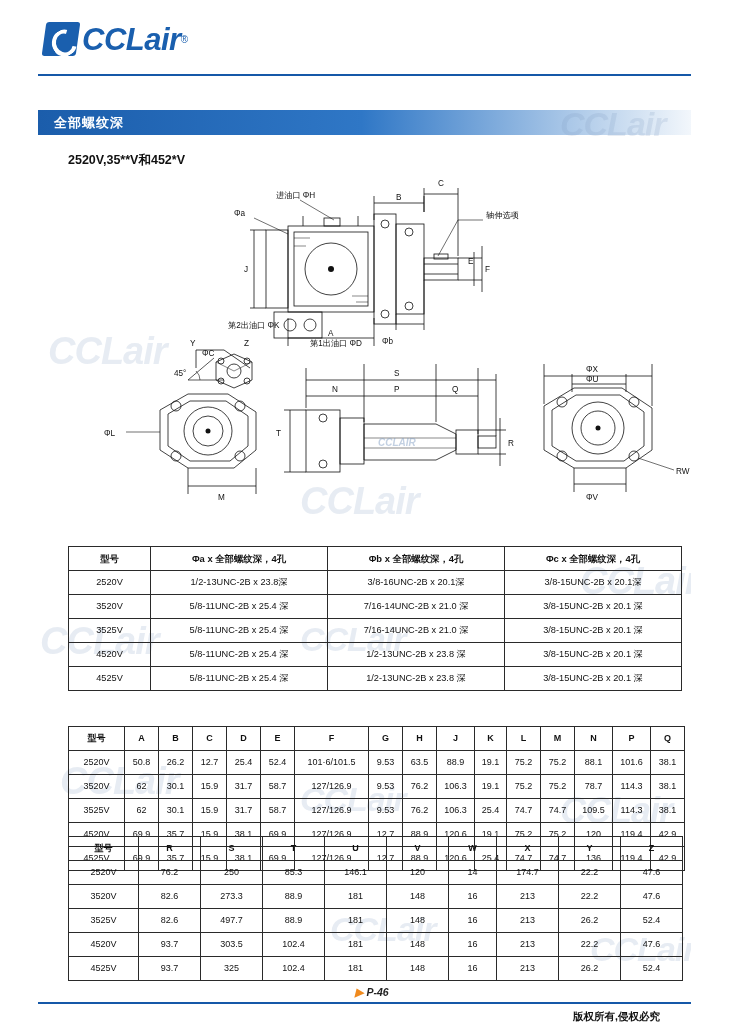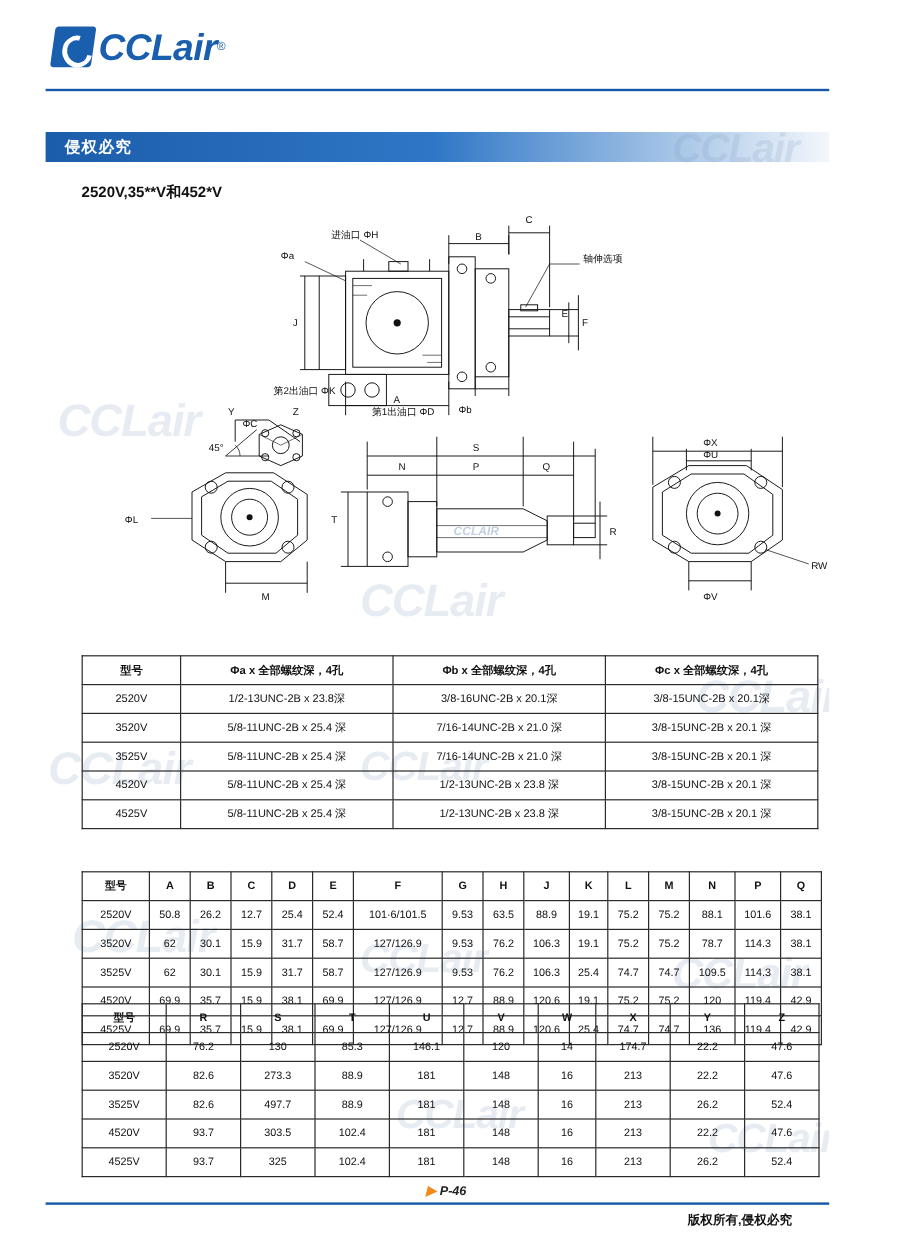--- a/index.html
+++ b/index.html
@@ -203,21 +203,21 @@
   <div class="header">
     <div class="logo">
       <span class="logo-mark"></span>
       <span class="logo-text">CCLair</span>
       <span class="logo-reg">®</span>
     </div>
     <div class="header-rule"></div>
   </div>
 
   <div class="section-bar">
-    <span class="section-bar-label">侵权必究</span>
+    <span class="section-bar-label">全部螺纹深</span>
   </div>
   <div class="model-title">2520V,35**V和452*V</div>
 
   <div class="wm" style="left:560px; top:105px; font-size:34px;">CCLair</div>
   <div class="wm" style="left:48px; top:330px; font-size:38px;">CCLair</div>
   <div class="wm" style="left:300px; top:480px; font-size:38px;">CCLair</div>
   <div class="wm" style="left:580px; top:560px; font-size:38px;">CCLair</div>
   <div class="wm" style="left:40px; top:620px; font-size:38px;">CCLair</div>
   <div class="wm" style="left:300px; top:620px; font-size:34px;">CCLair</div>
   <div class="wm" style="left:60px; top:760px; font-size:38px;">CCLair</div>
@@ -626,21 +626,21 @@
         <td>W</td>
         <td>X</td>
         <td>Y</td>
         <td>Z</td>
       </tr>
     </thead>
     <tbody>
       <tr>
         <td>2520V</td>
         <td>76.2</td>
-        <td>130</td>
+        <td>250</td>
         <td>85.3</td>
         <td>146.1</td>
         <td>120</td>
         <td>14</td>
         <td>174.7</td>
         <td>22.2</td>
         <td>47.6</td>
       </tr>
       <tr>
         <td>3520V</td>

